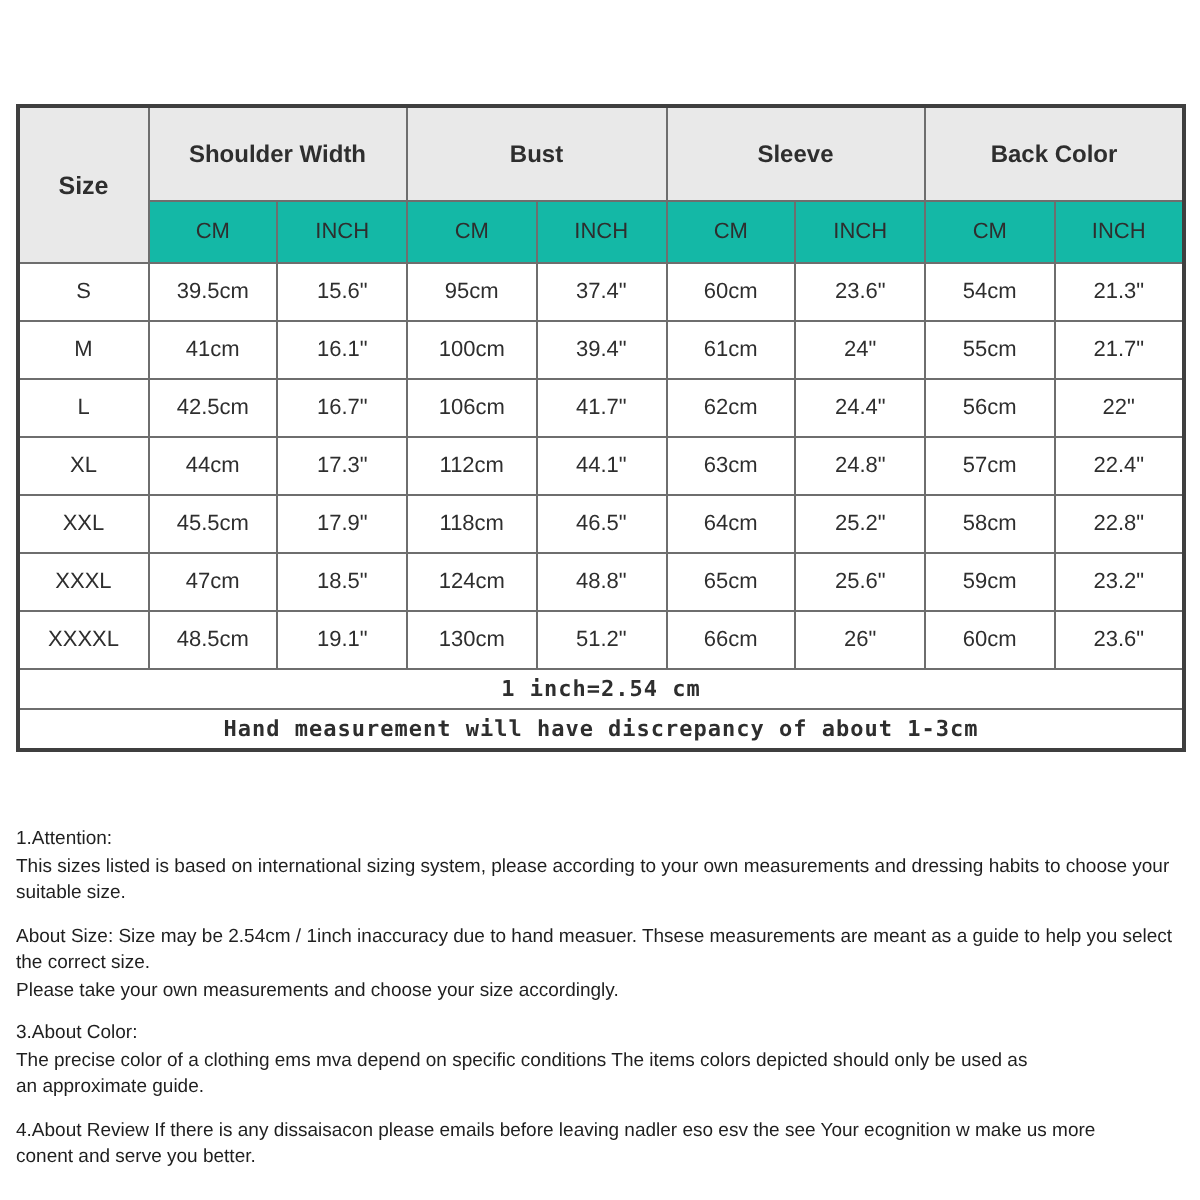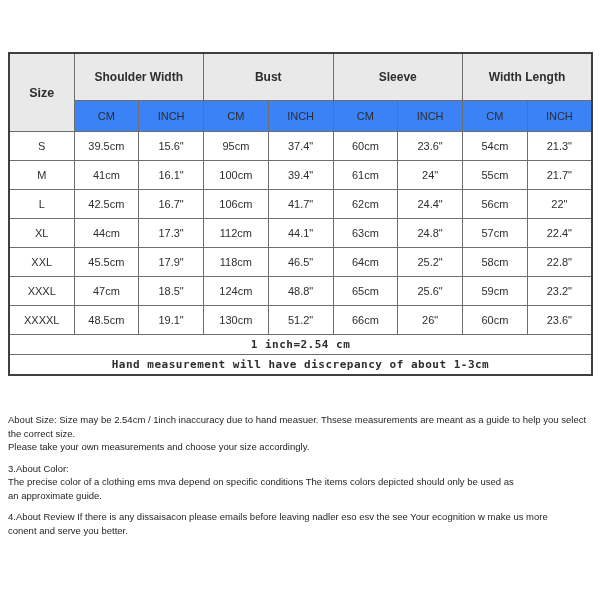--- a/index.html
+++ b/index.html
@@ -46,21 +46,21 @@
   th.size-corner {
     background: var(--header-bg);
     font-size: 12.5px;
     font-weight: bold;
     margin-left: 26px;
   }
   td.unit-header {
     font-size: 11px;
     font-weight: normal;
     height: 30px;
-    background: #3b82f6;
+    background: #14b8a6;
   }
   table.size-table tbody td {
     font-size: 11px;
     height: 28px;
     background: #ffffff;
   }
   td.footer-cell {
     font-family: "DejaVu Sans Mono", monospace;
     font-weight: bold;
     font-size: 11px;
@@ -97,21 +97,21 @@
         <col>
         <col>
         <col>
     </colgroup>
     <thead>
       <tr>
         <th class="size-corner" rowspan="2">Size</th>
         <th class="group-header" colspan="2">Shoulder Width</th>
         <th class="group-header" colspan="2">Bust</th>
         <th class="group-header" colspan="2">Sleeve</th>
-        <th class="group-header" colspan="2">Width Length</th>
+        <th class="group-header" colspan="2">Back Color</th>
       </tr>
       <tr>
         <td class="unit-header">CM</td>
         <td class="unit-header">INCH</td>
         <td class="unit-header">CM</td>
         <td class="unit-header">INCH</td>
         <td class="unit-header">CM</td>
         <td class="unit-header">INCH</td>
         <td class="unit-header">CM</td>
         <td class="unit-header">INCH</td>
@@ -202,20 +202,24 @@
         <td class="footer-cell" colspan="9">1 inch=2.54 cm</td>
       </tr>
       <tr>
         <td class="footer-cell" colspan="9">Hand measurement will have discrepancy of about 1-3cm</td>
       </tr>
     </tfoot>
   </table>
 
   <div class="notes">
     <div class="note">
+      <div class="note-title">1.Attention:</div>
+      <div class="note-body">This sizes listed is based on international sizing system, please according to your own measurements and dressing habits to choose your suitable size.</div>
+    </div>
+    <div class="note">
       <div class="note-body">About Size: Size may be 2.54cm / 1inch inaccuracy due to hand measuer. Thsese measurements are meant as a guide to help you select the correct size.
 Please take your own measurements and choose your size accordingly.</div>
     </div>
     <div class="note">
       <div class="note-title">3.About Color:</div>
       <div class="note-body">The precise color of a clothing ems mva depend on specific conditions The items colors depicted should only be used as
 an approximate guide.</div>
     </div>
     <div class="note">
       <div class="note-body">4.About Review If there is any dissaisacon please emails before leaving nadler eso esv the see Your ecognition w make us more

